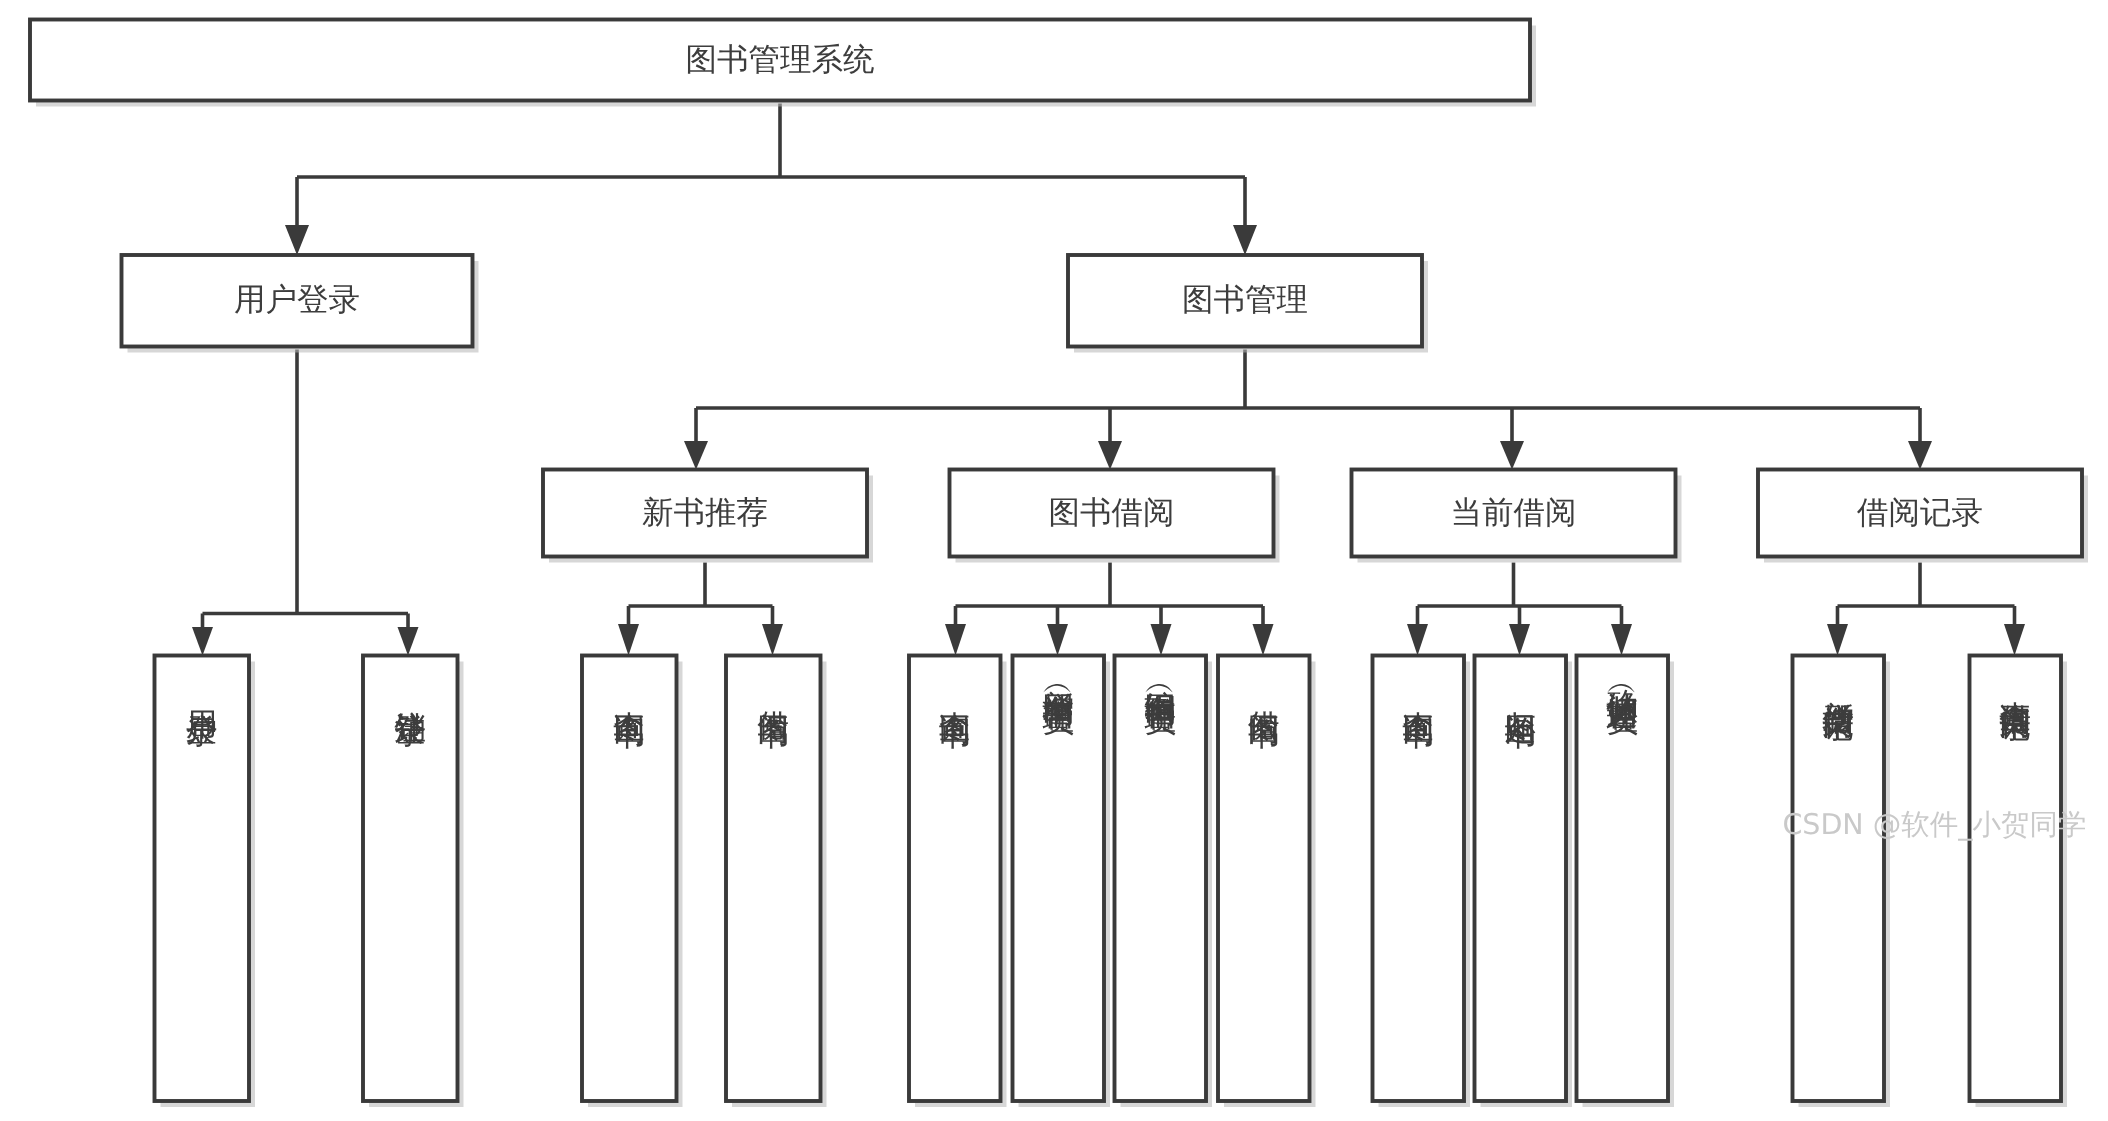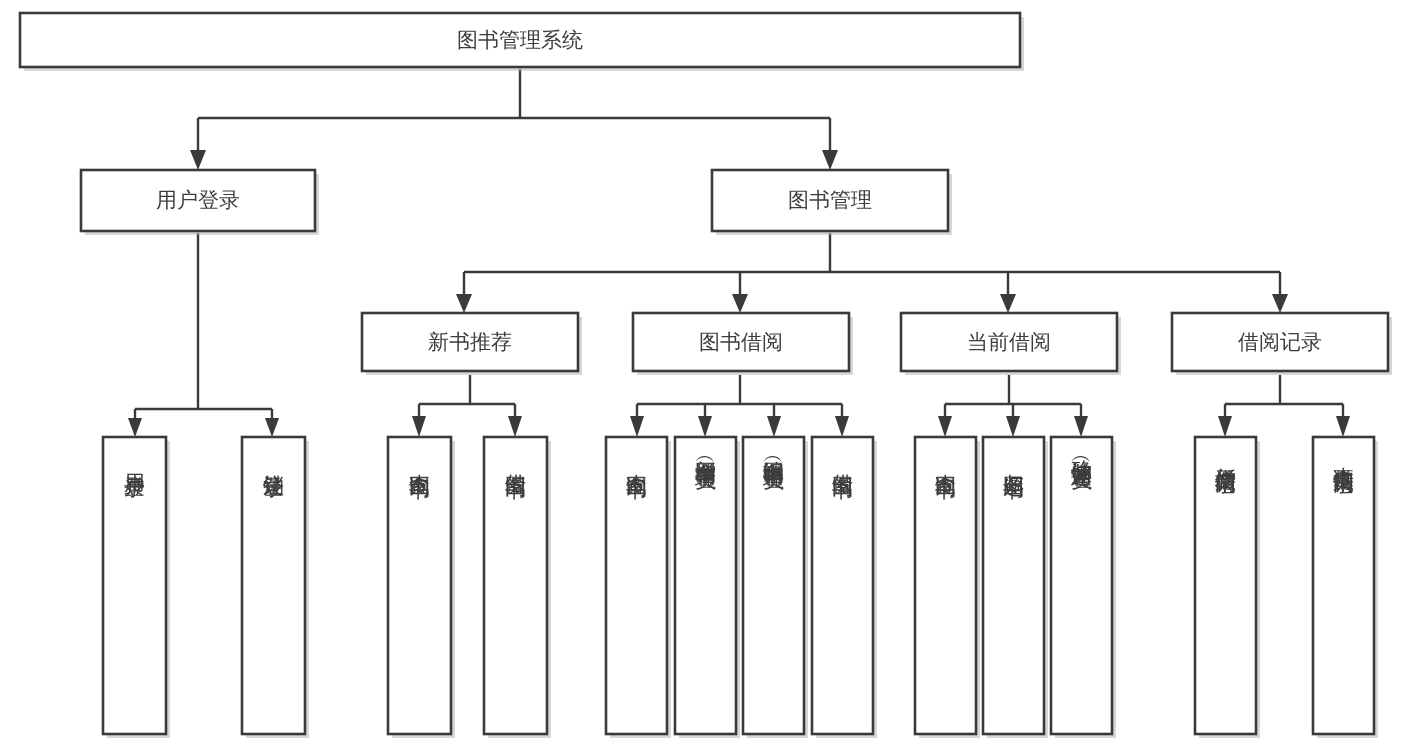--- a/index.html
+++ b/index.html
@@ -281,14 +281,15 @@
   <div class="leaf-label-wrap" style="left:1051px; top:443px; width:61px; height:288px;">
     <span class="leaf-label-inner">确认归还（管理员）</span>
   </div>
   <div class="leaf-label-wrap" style="left:1195px; top:450px; width:61px; height:280px;">
     <span class="leaf-label-inner">新增借阅记录</span>
   </div>
   <div class="leaf-label-wrap" style="left:1313px; top:450px; width:61px; height:280px;">
     <span class="leaf-label-inner">查询借阅记录</span>
   </div>
 
+  <div class="watermark">CSDN @软件_小贺同学</div>
 
 </div>
 
 </body></html>

